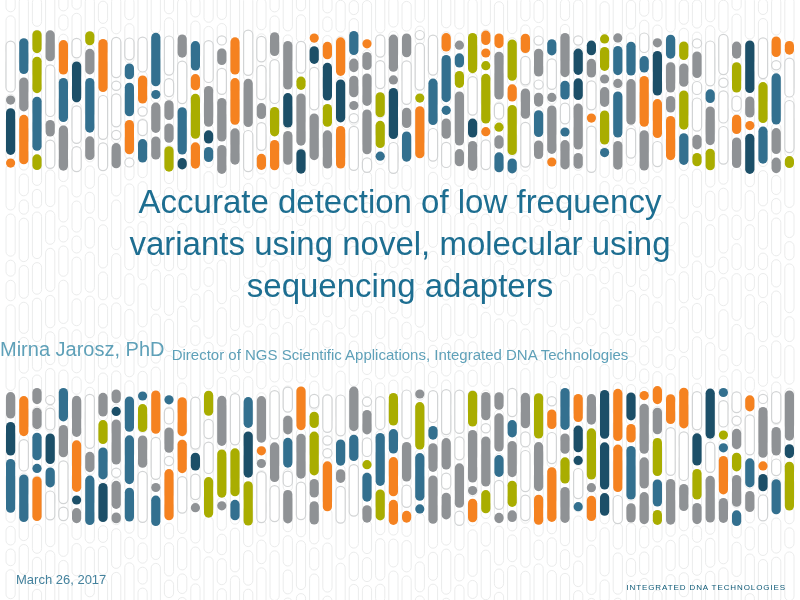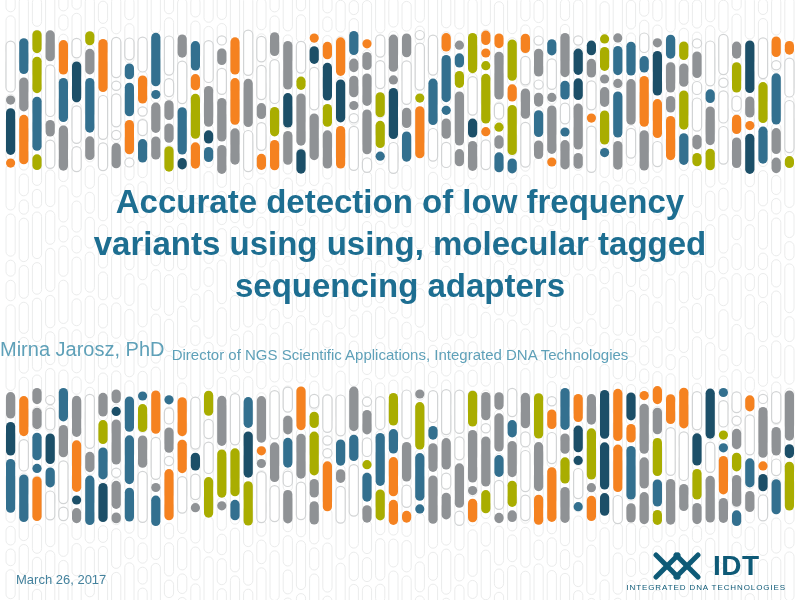--- a/index.html
+++ b/index.html
@@ -4,21 +4,21 @@
 <style>
   * { margin: 0; padding: 0; box-sizing: border-box; }
   html, body { width: 800px; height: 600px; overflow: hidden; background: #fff;
                font-family: "Liberation Sans", sans-serif; }
   .slide { position: relative; width: 800px; height: 600px; background: #fff; overflow: hidden; }
   #decor { position: absolute; left: 0; top: 0; }
   .content { position: absolute; left: 0; top: 0; width: 800px; height: 600px; }
 
   .title { position: absolute; top: 181px; left: 50%; transform: translateX(-50%);
            width: 700px; text-align: center; color: var(--title-color, #1d6e91);
-           font-size: 33px; line-height: 1.28; font-weight: 700; }
+           font-size: 33px; line-height: 1.28; font-weight: 400; }
   .title .tl { display: block; }
 
   .author { position: absolute; top: 338px; left: 0; width: 100%; 
             color: var(--subtitle-color, #5ea0b8); font-size: 20px; font-weight: 400; }
   .role   { position: absolute; top: 346px; left: 0; width: 100%; text-align: center;
             color: var(--subtitle-color, #5ea0b8); font-size: 15px; font-weight: 400; }
 
   .date { position: absolute; left: 16px; bottom: 13px; font-size: 13px;
           color: var(--date-color, #44829d); }
 
@@ -1568,38 +1568,27 @@
         <rect x="784.8" y="390.4" width="9.2" height="50.3" rx="4.6" fill="#8f9295"></rect>
         <rect x="784.8" y="444.2" width="9.2" height="14.0" rx="4.6" fill="#1c4f68"></rect>
         <rect x="784.8" y="461.7" width="9.2" height="48.8" rx="4.6" fill="#a9ad00"></rect>
       </g>
   </svg>
 
   <div class="content">
 
     <h1 class="title">
       <span class="tl">Accurate detection of low frequency</span>
-      <span class="tl">variants using using, molecular tagged</span>
+      <span class="tl">variants using novel, molecular using</span>
       <span class="tl">sequencing adapters</span>
     </h1>
 
     <div class="author">Mirna Jarosz, PhD</div>
     <div class="role">Director of NGS Scientific Applications, Integrated DNA Technologies</div>
 
     <div class="date">March 26, 2017</div>
 
     <div class="logo">
-      <div class="logo-row">
-        <svg width="58" height="28" viewBox="0 0 58 28">
-          <g stroke="#0e5a77" stroke-width="5" stroke-linecap="round" fill="none">
-            <path d="M3,3 Q14,14 25,25"></path>
-            <path d="M25,3 Q14,14 3,25"></path>
-            <path d="M23,3 Q34,14 45,25"></path>
-            <path d="M45,3 Q34,14 23,25"></path>
-          </g>
-        </svg>
-        <span class="logo-text">IDT</span>
-      </div>
       <div class="logo-caption">INTEGRATED DNA TECHNOLOGIES</div>
     </div>
 
   </div>
 </div>
 
 </body></html>

